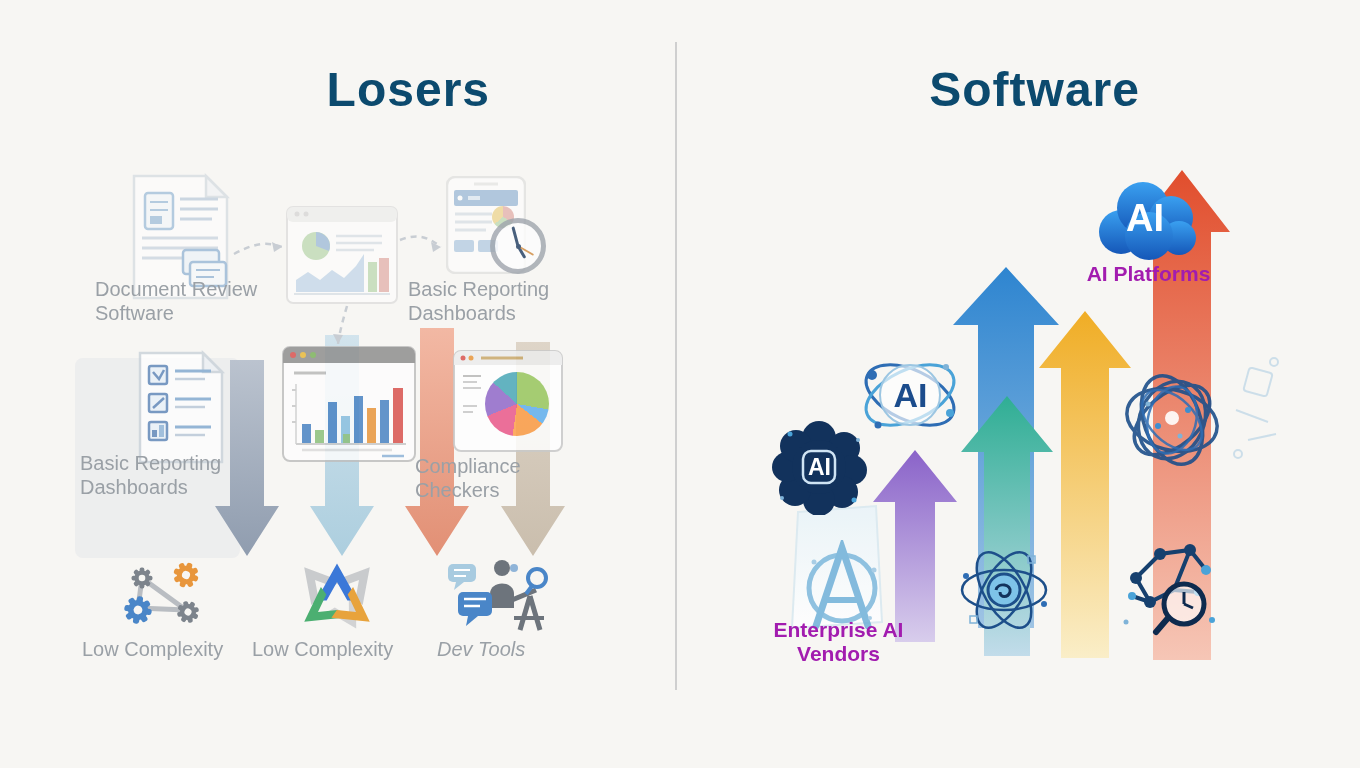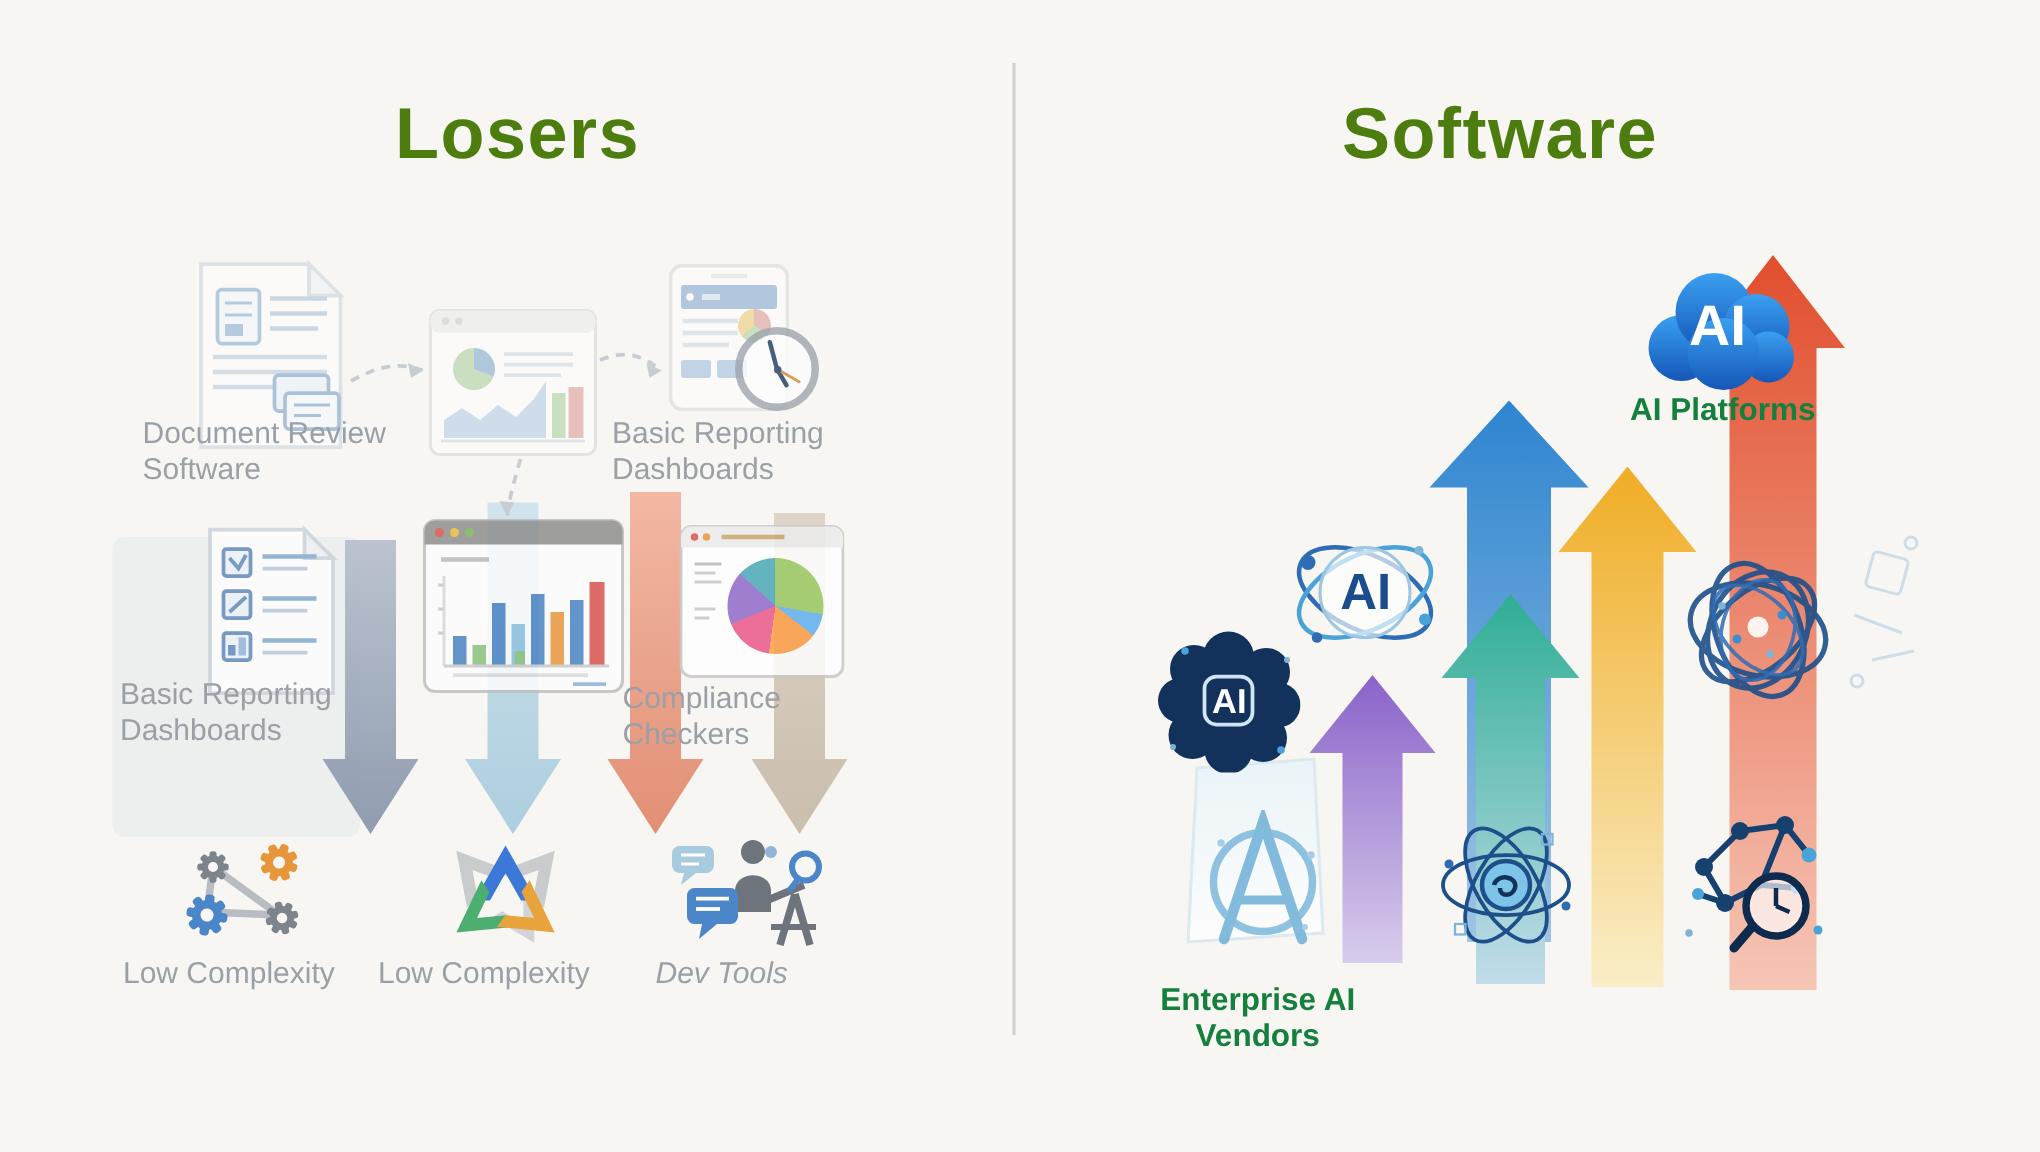--- a/index.html
+++ b/index.html
@@ -1,22 +1,22 @@
 <!DOCTYPE html>
 <html><head>
 <meta charset="utf-8">
 <style>
   * { margin:0; padding:0; box-sizing:border-box; }
   body { font-family:"Liberation Sans", sans-serif; background:#ffffff; }
   #stage { position:relative; width:1360px; height:768px; background:#f7f6f3; overflow:hidden; }
 
   .abs { position:absolute; }
-  .panel-title { position:absolute; font-size:48px; font-weight:bold; color:#4d7c0f; text-align:center; letter-spacing:1px; }
+  .panel-title { position:absolute; font-size:48px; font-weight:bold; color:#0c4a6e; text-align:right; letter-spacing:1px; }
   .label-left { position:absolute; color:#9aa0a6; font-size:20px; line-height:1.18; text-align:left; white-space:pre-line; }
-  .label-right { position:absolute; color:#15803d; font-size:21px; font-weight:bold; line-height:1.15; text-align:center; white-space:pre-line; }
+  .label-right { position:absolute; color:#a21caf; font-size:21px; font-weight:bold; line-height:1.15; text-align:center; white-space:pre-line; }
 
   .divider { position:absolute; left:675px; top:42px; width:2px; height:648px; background:#cfcfcf; }
 
   .faded-blob { position:absolute; background:#e4e6e9; opacity:.5; border-radius:8px; }
 
   .badge-text { position:absolute; inset:0; display:flex; align-items:center; justify-content:center; font-weight:bold; }
 
   .clock { position:absolute; width:56px; height:56px; border-radius:50%; border:5px solid #9fa5ad; background:#fdfdfd; opacity:.8; }
   .clock .hand { position:absolute; left:50%; bottom:50%; transform-origin:50% 100%; background:#1d3a5f; border-radius:2px; }
   .clock .h-min { width:3px; height:20px; transform:translateX(-50%) rotate(-15deg); }
@@ -389,21 +389,21 @@
   <div class="abs" style="left:800px; top:540px; opacity:.85;">
     <svg width="85" height="92">
       <circle cx="42" cy="48" r="33" fill="none" stroke="#7db8dc" stroke-width="5"></circle>
       <path d="M16 86 L42 8 L68 86" fill="none" stroke="#6fb0d8" stroke-width="7" stroke-linecap="round"></path>
       <line x1="27" y1="60" x2="58" y2="60" stroke="#6fb0d8" stroke-width="6"></line>
       <circle cx="14" cy="22" r="2.5" fill="#9cc6e2"></circle>
         <circle cx="74" cy="30" r="2.5" fill="#9cc6e2"></circle>
       <circle cx="70" cy="78" r="2" fill="#9cc6e2"></circle>
     </svg>
   </div>
-  <div class="label-right" style="left:751px; top:618px; width:175px;margin-top:37px;">Enterprise AI
+  <div class="label-right" style="left:751px; top:618px; width:175px;">Enterprise AI
 Vendors</div>
 
   <div class="abs" style="left:958px; top:546px;">
     <svg width="92" height="88">
       <g fill="none" stroke="#1d4f8a" stroke-width="2.5">
         <ellipse cx="46" cy="44" rx="42" ry="20"></ellipse>
         <ellipse cx="46" cy="44" rx="42" ry="20" transform="rotate(60 46 44)"></ellipse>
         <ellipse cx="46" cy="44" rx="42" ry="20" transform="rotate(-60 46 44)"></ellipse>
       </g>
       <circle cx="46" cy="44" r="16" fill="#7ec3e8" stroke="#1d4f8a" stroke-width="3"></circle>

